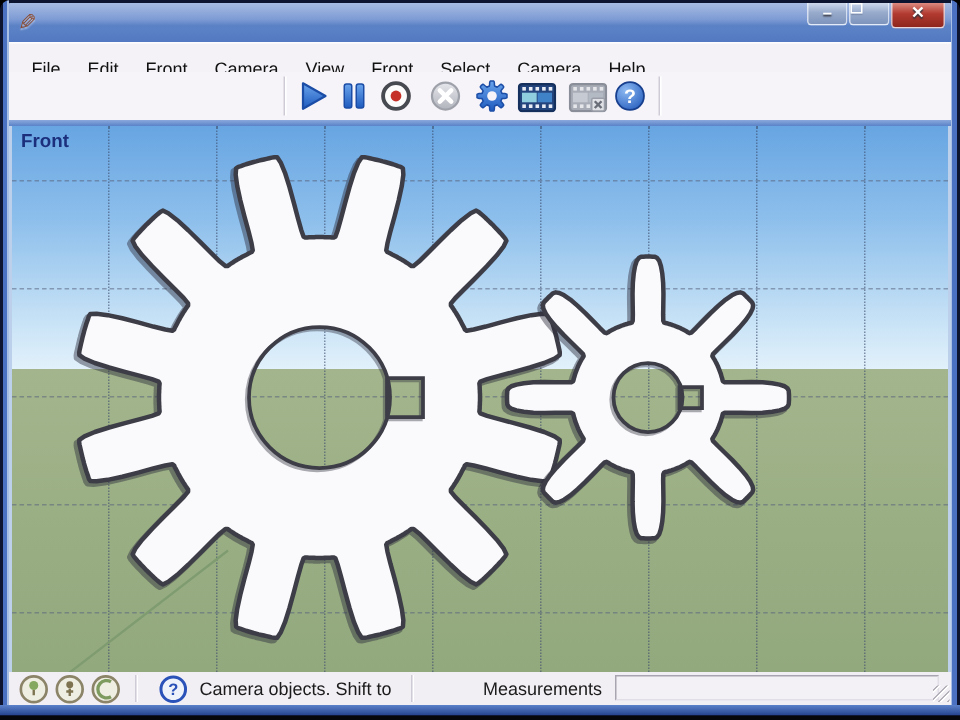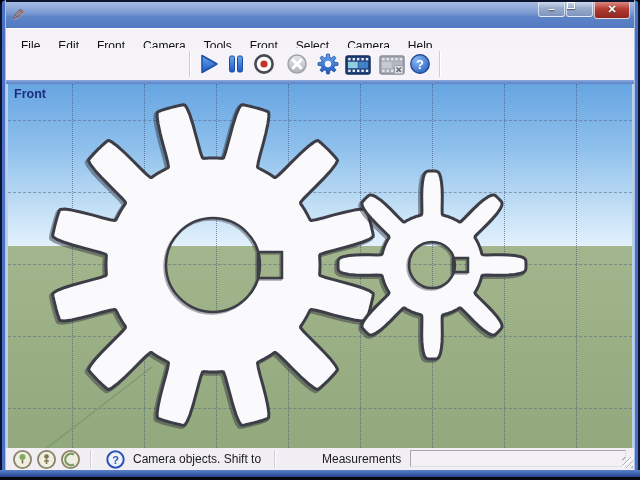--- a/index.html
+++ b/index.html
@@ -118,21 +118,21 @@
         <span>✕</span>
       </div>
     </div>
   </div>
 
   <div class="menubar">
     <span class="menu-item">File</span>
     <span class="menu-item">Edit</span>
     <span class="menu-item">Front</span>
     <span class="menu-item">Camera</span>
-    <span class="menu-item">Tools</span>
+    <span class="menu-item">View</span>
     <span class="menu-item">Front</span>
     <span class="menu-item">Select</span>
     <span class="menu-item">Camera</span>
     <span class="menu-item">Help</span>
   </div>
 
   <div class="toolbar">
     <div class="tsep" style="left:183px"></div>
 
     <button class="tbtn" style="left:190px">

